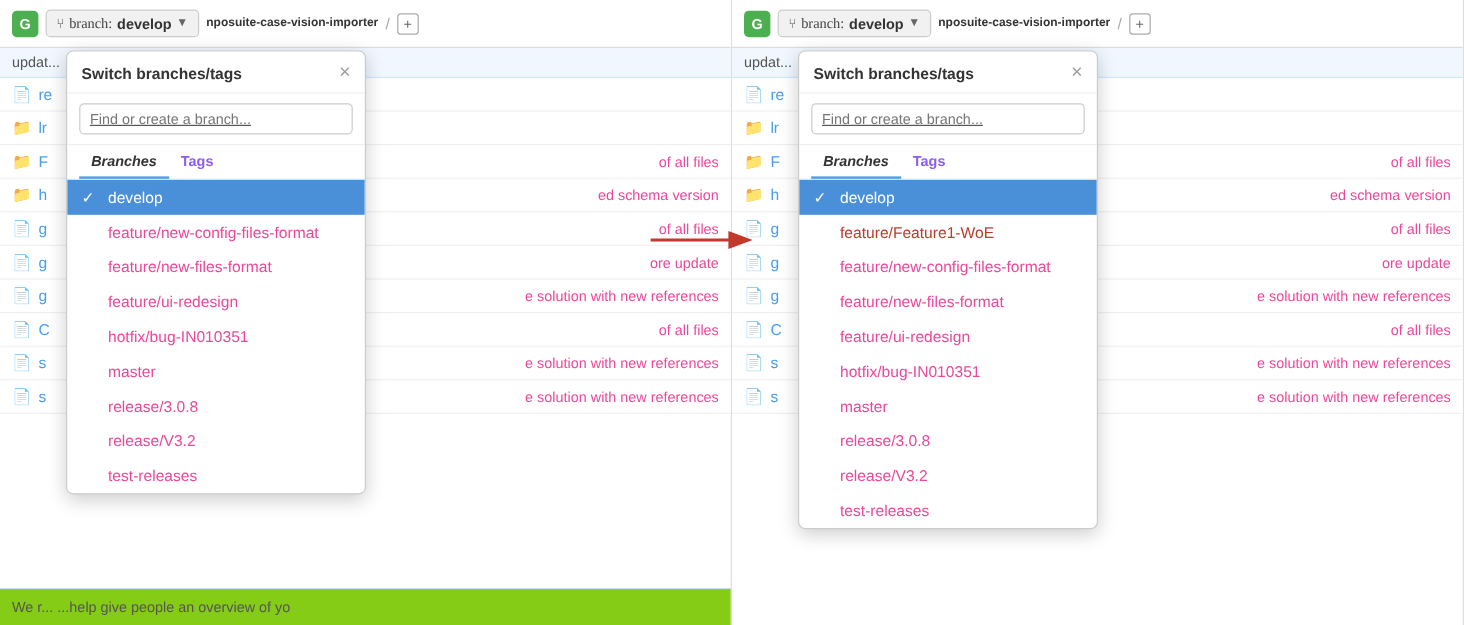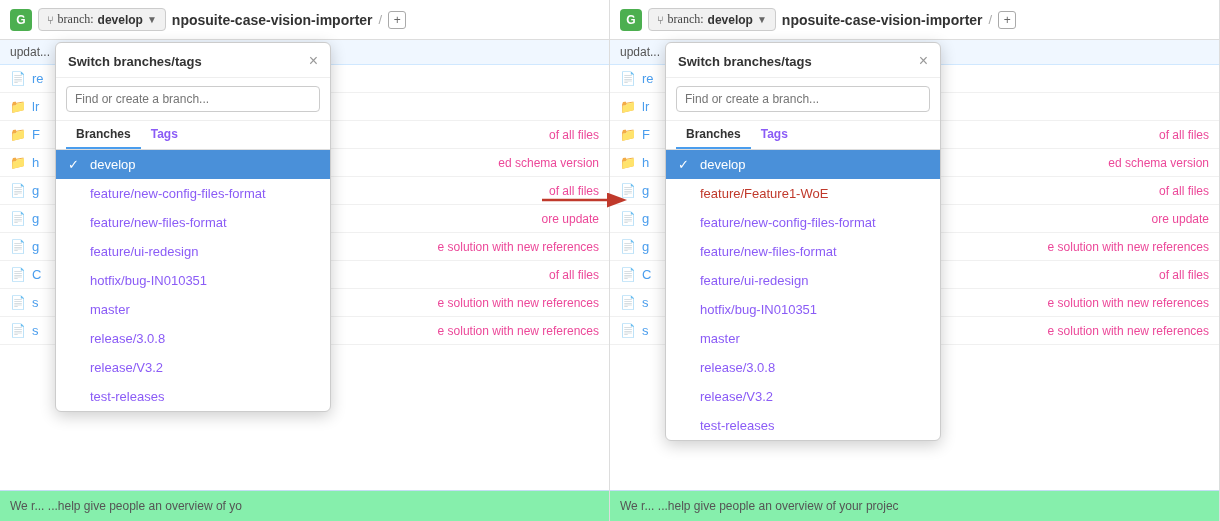--- a/index.html
+++ b/index.html
@@ -46,21 +46,21 @@
       border-radius: 4px;
       padding: 3px 8px;
       font-size: 12px;
       cursor: pointer;
     }
     .branch-btn .branch-icon { color: #555; font-size: 11px; }
     .branch-btn .branch-label { color: #444; font-family: Liberation Serif, serif; }
     .branch-btn .branch-name { color: #333; font-weight: 600; }
     .branch-btn .caret { font-size: 10px; color: #666; }
     .repo-name {
-      font-size: 14px;
+      font-size: 10px;
       font-weight: 600;
       color: #333;
     }
     .repo-plus {
       width: 18px; height: 18px;
       border: 1px solid #aaa;
       border-radius: 3px;
       display: flex; align-items: center; justify-content: center;
       font-size: 12px; color: #666;
       cursor: pointer;
@@ -89,33 +89,33 @@
     .file-row .file-icon { color: #4a9ded; font-size: 13px; width: 16px; }
     .file-row .file-icon.folder { color: #4a9ded; }
     .file-row .file-name { color: #4a9ded; font-size: 13px; flex: 1; }
     .file-row .file-commit { color: #ec4899; font-size: 12px; }
 
     
     .bottom-bar {
       position: absolute;
       bottom: 0;
       left: 0; right: 0;
-      background: #86efac;
+      background: #84cc16;
       border-top: 1px solid #c5ddf5;
       padding: 8px 10px;
       font-size: 12px;
       color: #555;
     }
 
     
     .dropdown-overlay {
       position: absolute;
       top: 42px;
       left: 55px;
-      width: 276px;
+      width: 250px;
       background: #fff;
       border: 1px solid #ccc;
       border-radius: 6px;
       box-shadow: 0 4px 16px rgba(0,0,0,0.2);
       z-index: 100;
     }
     .dropdown-header {
       display: flex;
       align-items: center;
       justify-content: space-between;
@@ -138,50 +138,52 @@
       border-bottom: 1px solid #eee;
     }
     .dropdown-search input {
       width: 100%;
       padding: 5px 8px;
       border: 1px solid #ccc;
       border-radius: 4px;
       font-size: 12px;
       color: #555;
       outline: none;
+      text-decoration: underline;
     }
     .dropdown-tabs {
       display: flex;
       border-bottom: 1px solid #ddd;
       padding: 0 10px;
     }
     .dropdown-tab {
       padding: 6px 10px;
       font-size: 12px;
       font-weight: 600;
       color: #8b5cf6;
       cursor: pointer;
       border-bottom: 2px solid transparent;
     }
     .dropdown-tab.active {
       border-bottom: 2px solid #4a9ded;
       color: #333;
+      font-style: italic;
     }
     .branch-list {
       list-style: none;
       max-height: 320px;
       overflow-y: auto;
     }
     .branch-item {
       display: flex;
       align-items: center;
       padding: 7px 12px;
       cursor: pointer;
       font-size: 13px;
-      color: #8b5cf6;
+      color: #ec4899;
       gap: 8px;
     }
     .branch-item.selected {
       background: #4a90d9;
       color: #fff;
     }
     .branch-item .check {
       width: 14px;
       font-size: 13px;
     }
@@ -420,24 +422,20 @@
           <span class="file-name">s</span>
           <span class="file-commit">e solution with new references</span>
         </div>
         <div class="file-row">
           <span class="file-icon">📄</span>
           <span class="file-name">s</span>
           <span class="file-commit">e solution with new references</span>
         </div>
       </div>
 
-      <div class="bottom-bar">
-        <span>We r...</span>
-        <span> ...help give people an overview of your projec</span>
-      </div>
     </div>
 
     <div class="dropdown-overlay">
       <div class="dropdown-header">
         <span class="dropdown-title">Switch branches/tags</span>
         <span class="dropdown-close">×</span>
       </div>
       <div class="dropdown-search">
         <input type="text" placeholder="Find or create a branch..." style="">
       </div>

